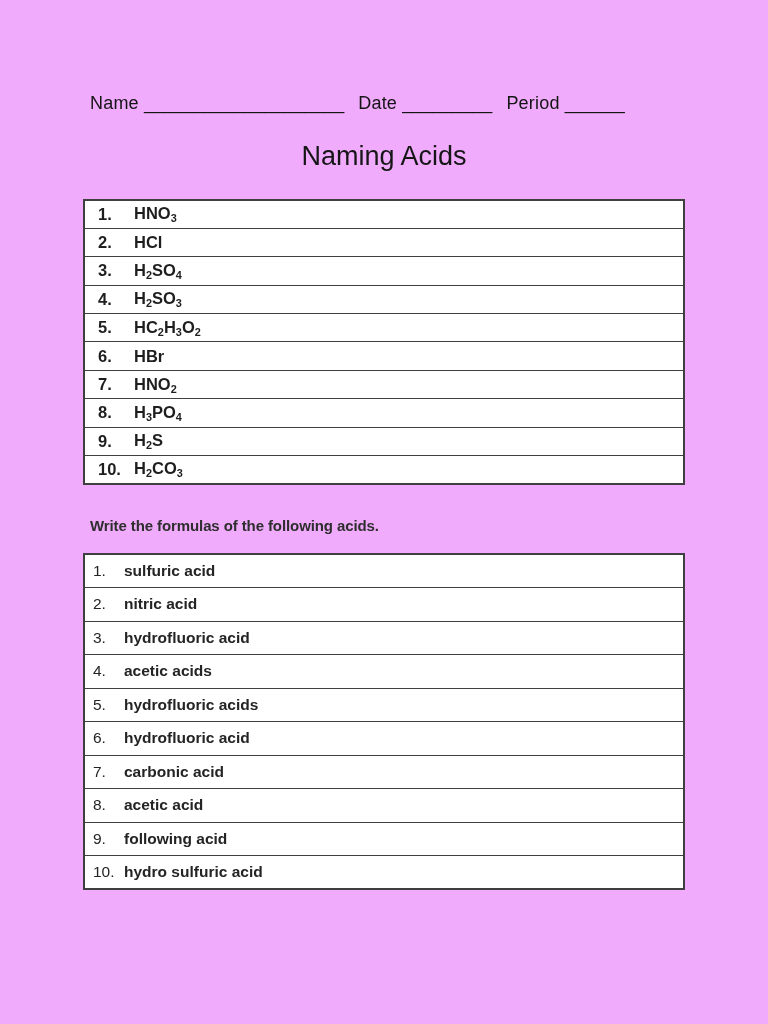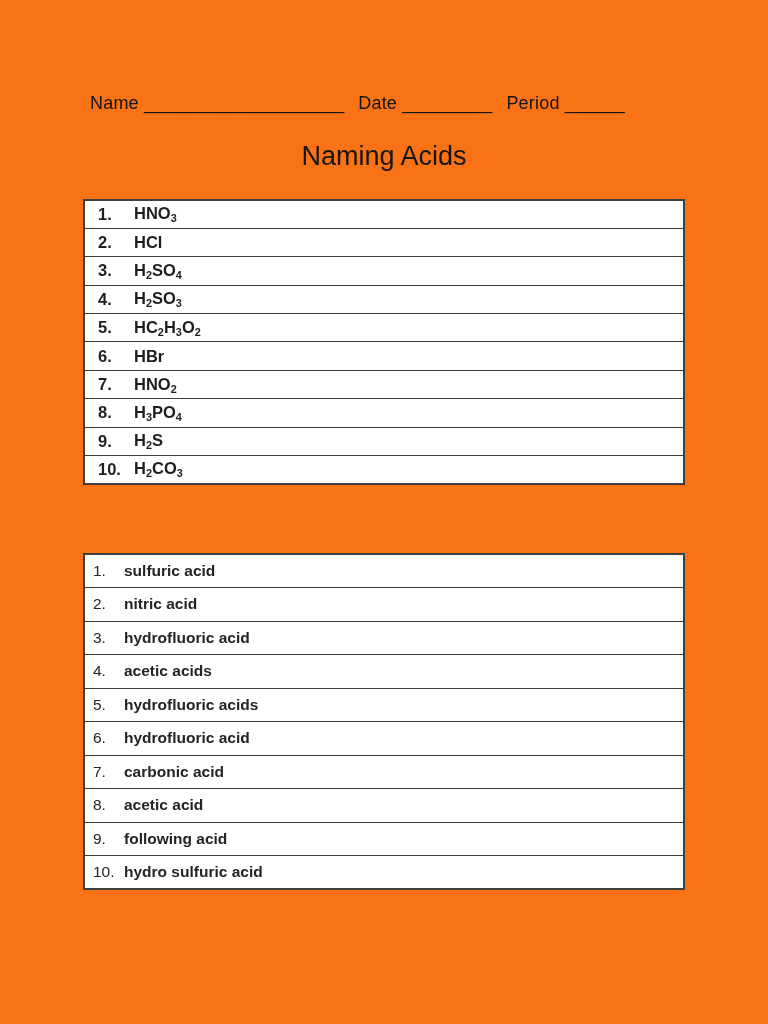--- a/index.html
+++ b/index.html
@@ -8,21 +8,21 @@
     width: 768px;
     height: 1024px;
     position: relative;
     font-family: "Liberation Sans", sans-serif;
     color: #1b1b1b;
     overflow: hidden;
   }
   .page {
     position: absolute;
     inset: 0;
-    background: #f97316;
+    background: #f0abfc;
   }
 
   
   .header-line {
     position: absolute;
     left: 90px;
     top: 93px;
     font-size: 18px;
     font-weight: 400;
     color: #141414;
@@ -148,20 +148,21 @@
           <td class="num">9.</td>
           <td class="val">H<sub>2</sub>S</td>
         </tr>
         <tr>
           <td class="num">10.</td>
           <td class="val">H<sub>2</sub>CO<sub>3</sub></td>
         </tr>
       </tbody>
   </table>
 
+  <div class="instruction">Write the formulas of the following acids.</div>
 
   <table class="acid-table" id="names-table">
     <tbody>
         <tr>
           <td class="num">1.</td>
           <td class="val">sulfuric acid</td>
         </tr>
         <tr>
           <td class="num">2.</td>
           <td class="val">nitric acid</td>

